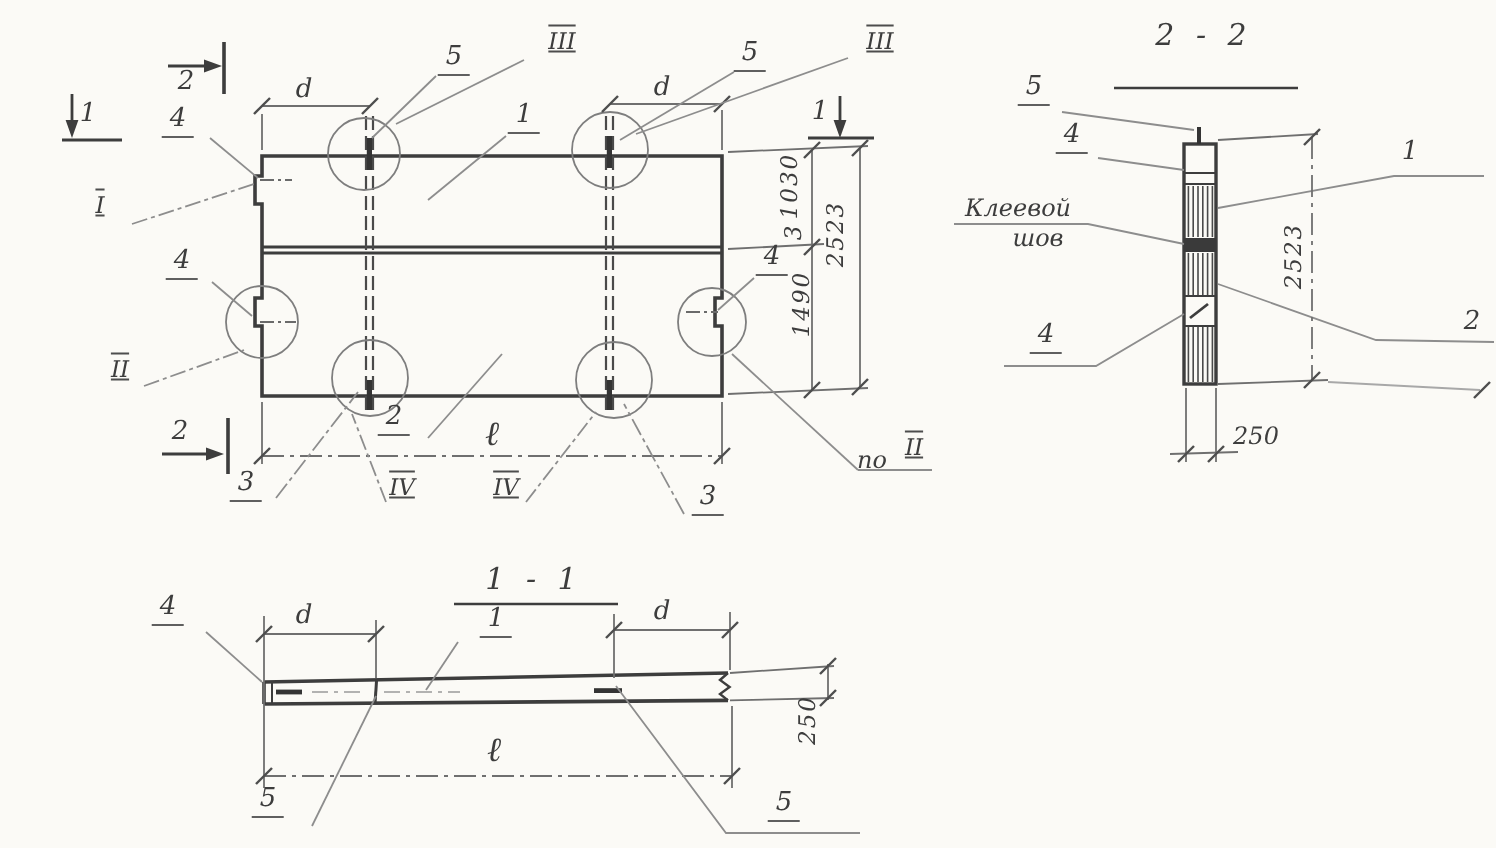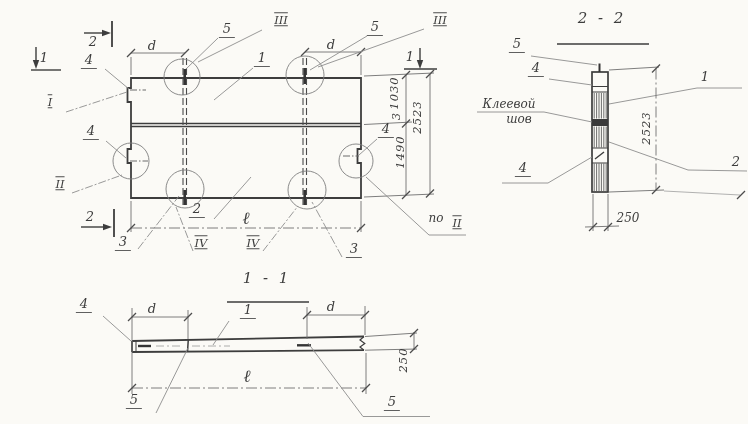--- a/index.html
+++ b/index.html
@@ -256,40 +256,40 @@
 <span class="lbl u" style="left:89px;top:61px">4</span>
 <span class="lbl rom" style="left:50px;top:103px">I</span>
 <span class="lbl u" style="left:91px;top:132px">4</span>
 <span class="lbl rom" style="left:60px;top:185px">II</span>
 <span class="lbl u" style="left:197px;top:210px">2</span>
 <span class="lbl big" style="left:246px;top:218px">ℓ</span>
 <span class="lbl rom" style="left:201px;top:244px">IV</span>
 <span class="lbl rom" style="left:253px;top:244px">IV</span>
 <span class="lbl u" style="left:123px;top:243px">3</span>
 <span class="lbl u" style="left:354px;top:250px">3</span>
-<span class="lbl sm" style="left:436px;top:218px">по</span>
+<span class="lbl sm" style="left:436px;top:230px">по</span>
 <span class="lbl rom" style="left:457px;top:224px">II</span>
 <span class="lbl u" style="left:386px;top:130px">4</span>
 <span class="lbl dimv" style="left:395px;top:93px">1030</span>
 <span class="lbl dimv" style="left:397px;top:116px">3</span>
 <span class="lbl dimv" style="left:401px;top:152px">1490</span>
 <span class="lbl dimv" style="left:418px;top:117px">2523</span>
 
 <span class="lbl ttl" style="left:602px;top:18px">2 - 2</span>
 <span class="lbl u" style="left:517px;top:45px">5</span>
 <span class="lbl u" style="left:536px;top:69px">4</span>
 <span class="lbl" style="left:705px;top:76px">1</span>
 <span class="lbl sm" style="left:509px;top:104px">Клеевой</span>
 <span class="lbl sm" style="left:519px;top:119px">шов</span>
 <span class="lbl u" style="left:523px;top:169px">4</span>
 <span class="lbl" style="left:736px;top:161px">2</span>
 <span class="lbl dimv" style="left:647px;top:128px">2523</span>
 <span class="lbl sm" style="left:628px;top:218px">250</span>
 
-<span class="lbl ttl" style="left:267px;top:278px">1 - 1</span>
+<span class="lbl ttl" style="left:267px;top:290px">1 - 1</span>
 <span class="lbl u" style="left:84px;top:305px">4</span>
 <span class="lbl" style="left:152px;top:308px">d</span>
 <span class="lbl u" style="left:248px;top:311px">1</span>
 <span class="lbl" style="left:331px;top:306px">d</span>
 <span class="lbl big" style="left:247px;top:376px">ℓ</span>
 <span class="lbl dimv" style="left:404px;top:360px">250</span>
 <span class="lbl u" style="left:134px;top:401px">5</span>
 <span class="lbl u" style="left:392px;top:403px">5</span>
 
 </div>

